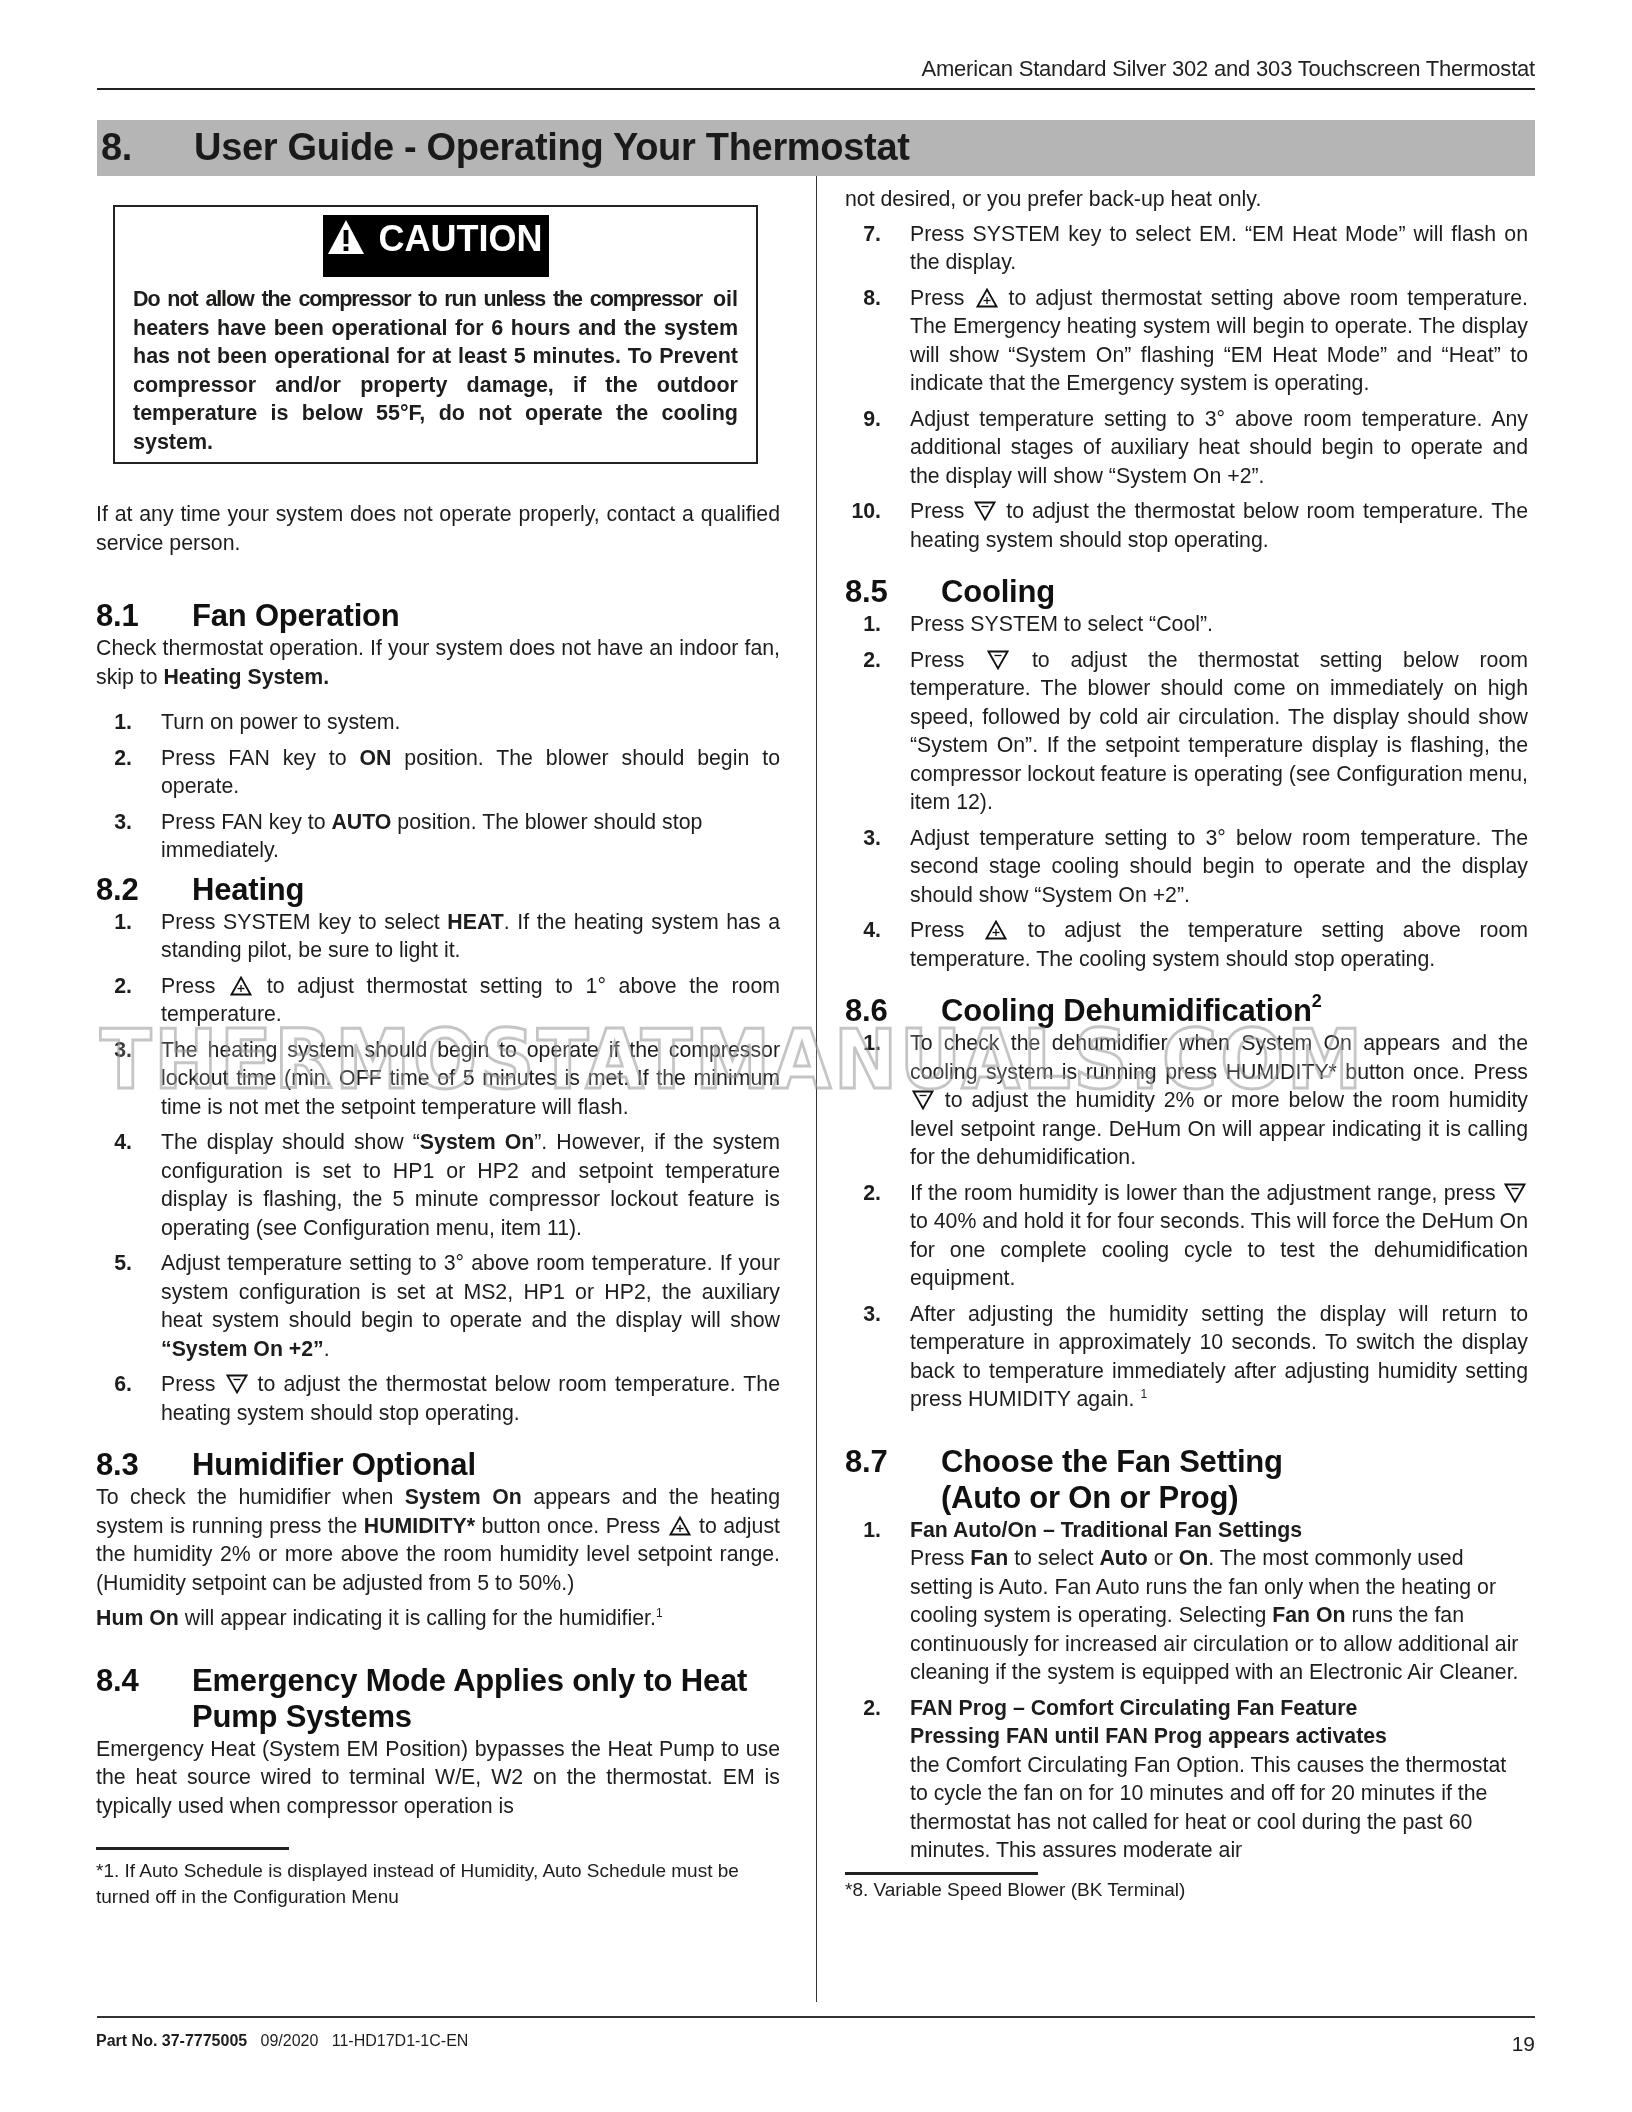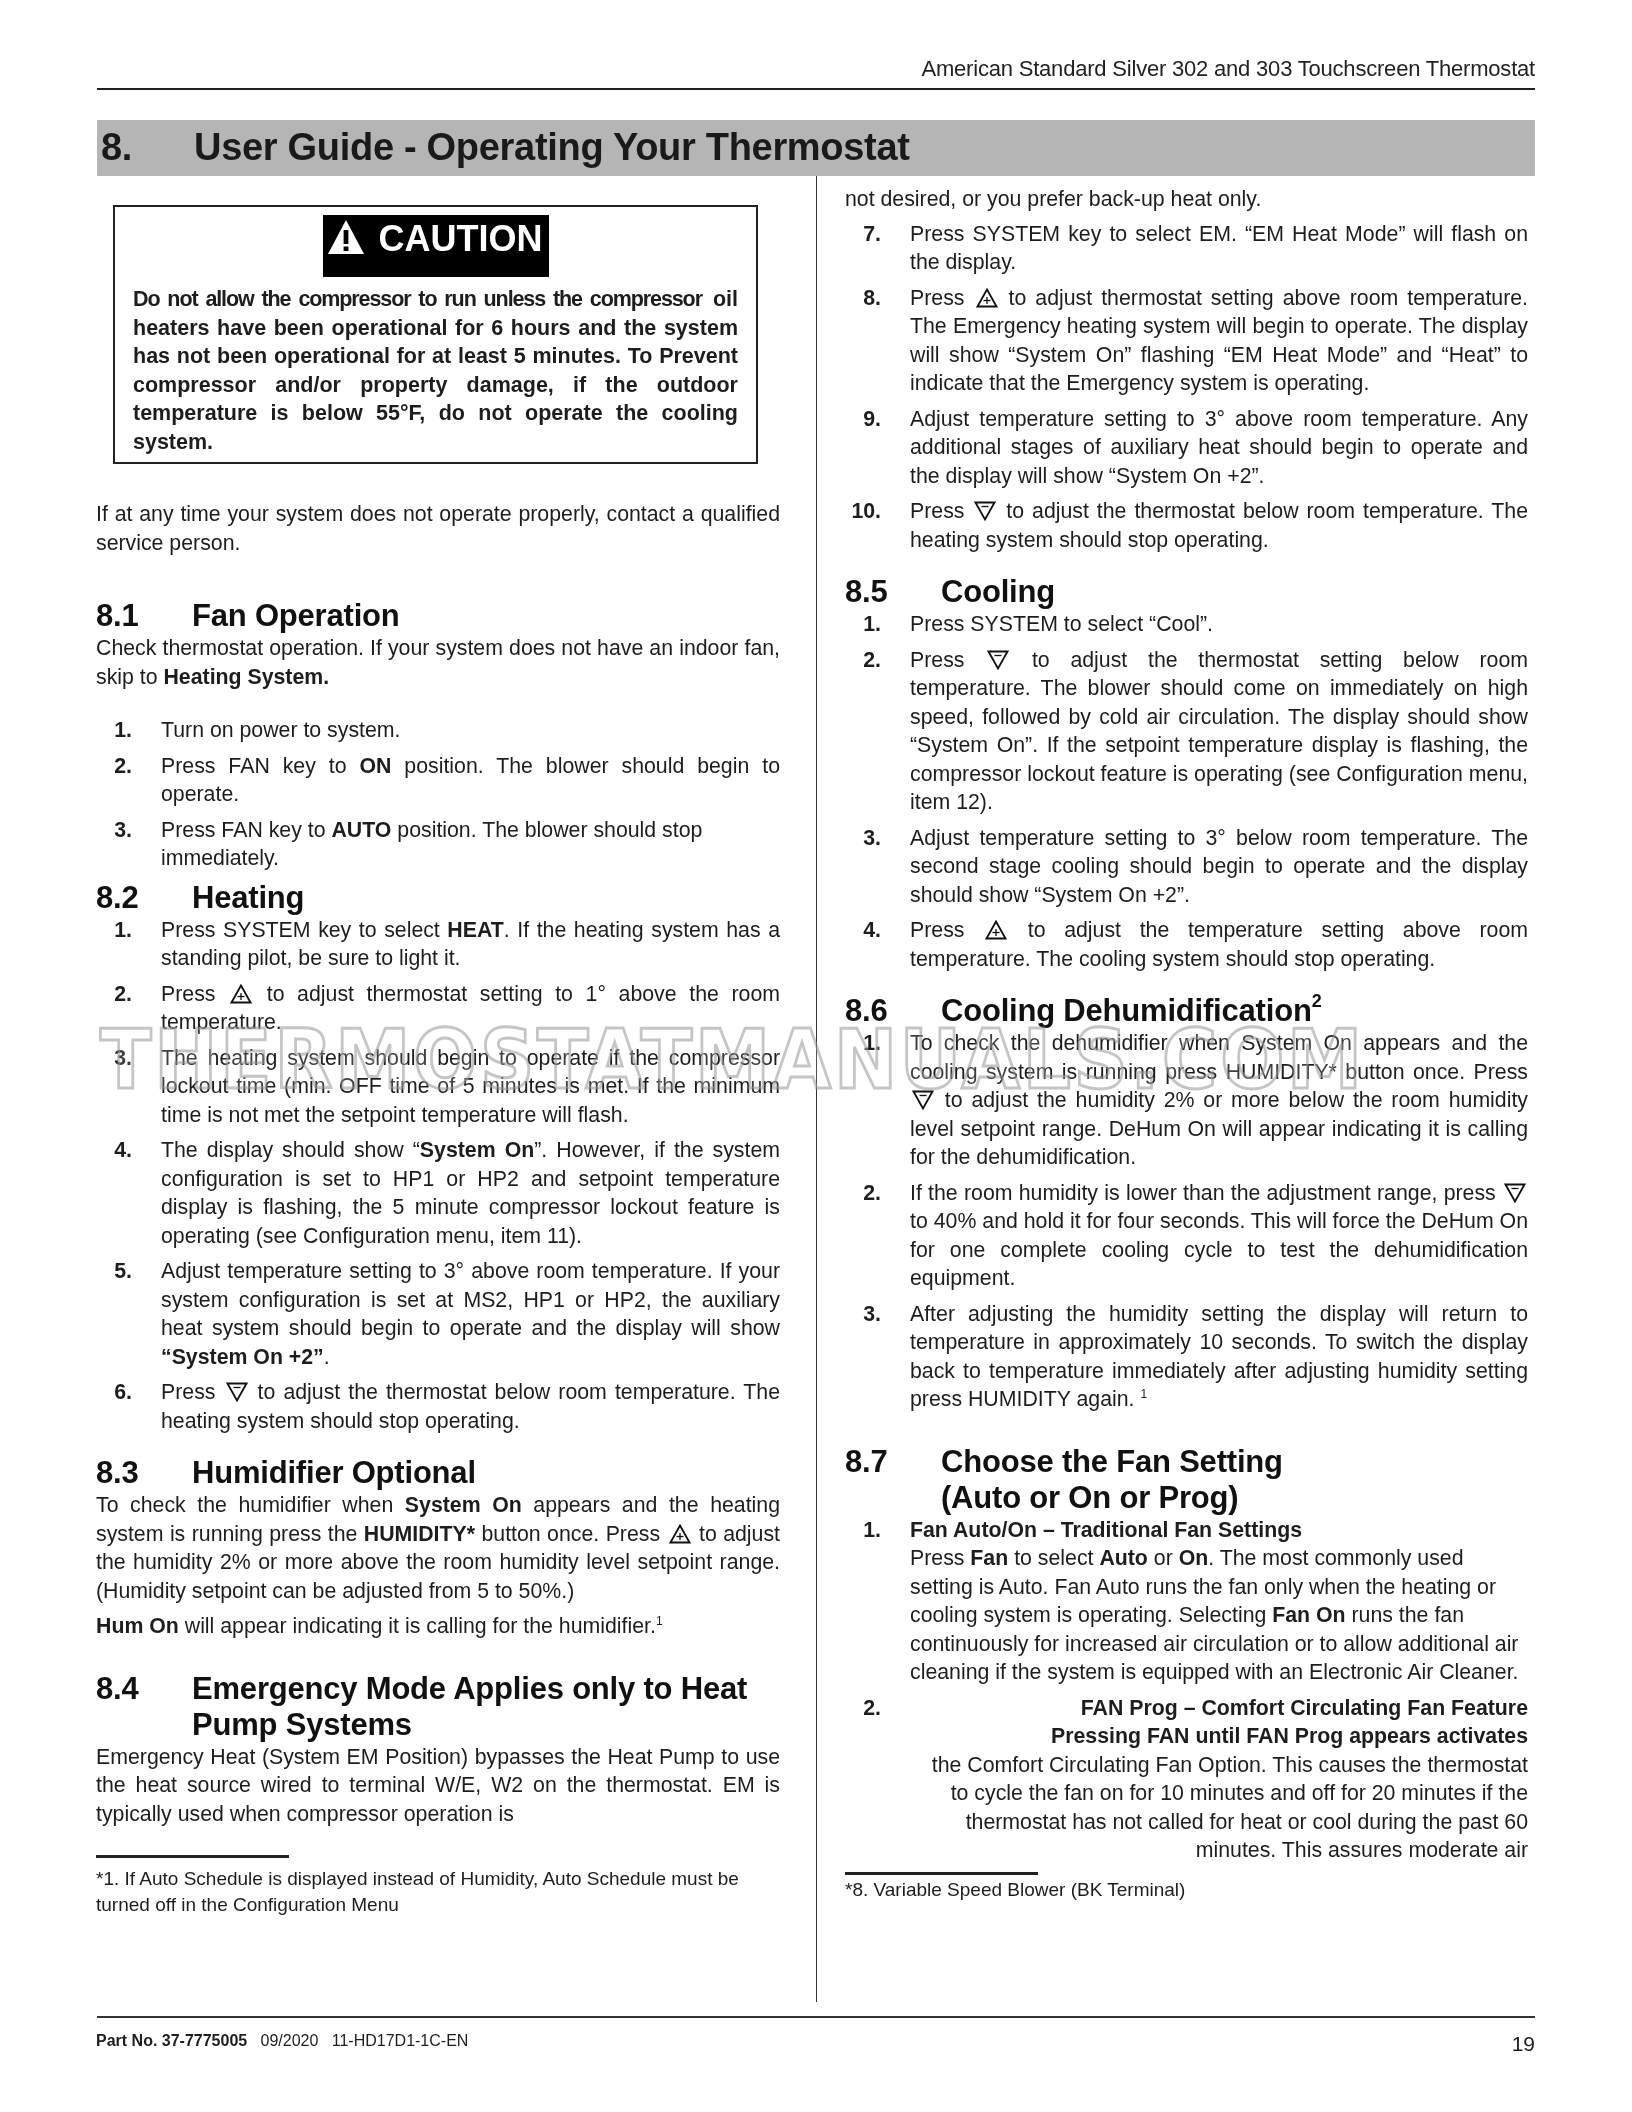--- a/index.html
+++ b/index.html
@@ -67,21 +67,21 @@
       <span>oil heaters have been operational for 6 hours and the system has not been operational for at least 5 minutes. To Prevent compressor and/or property damage, if the outdoor temperature is below 55°F, do not operate the cooling system.</span>
     </div>
   </div>
 
   <p class="para" style="margin-top:36px">If at any time your system does not operate properly, contact a qualified service person.</p>
 
   <h2 style="margin-top:41px">
     <span class="num">8.1</span>
     <span class="ttl">Fan Operation</span>
   </h2>
-  <p class="para" style="margin-bottom:25px"><span>Check thermostat operation. If your system does not have an indoor fan, skip to </span><b>Heating System.</b></p>
+  <p class="para" style="margin-bottom:17px"><span>Check thermostat operation. If your system does not have an indoor fan, skip to </span><b>Heating System.</b></p>
   <ol class="steps">
     <li>
         <span class="n">1.</span>
         <span class="t">Turn on power to system.</span>
       </li>
     <li>
         <span class="n">2.</span>
         <span class="t"><span>Press FAN key to </span><b>ON</b><span> position. The blower should begin to operate.</span></span>
       </li>
     <li>
@@ -248,21 +248,21 @@
   <ol class="steps">
     <li>
         <span class="n">1.</span>
       <span class="t" style="text-align:left">
         <b>Fan Auto/On – Traditional Fan Settings</b><br>
         <span>Press </span><b>Fan</b><span> to select </span><b>Auto</b><span> or </span><b>On</b><span>. The most commonly used setting is Auto. Fan Auto runs the fan only when the heating or cooling system is operating. Selecting </span><b>Fan On</b><span> runs the fan continuously for increased air circulation or to allow additional air cleaning if the system is equipped with an Electronic Air Cleaner.</span>
       </span>
       </li>
     <li>
         <span class="n">2.</span>
-      <span class="t" style="text-align:right">
+      <span class="t" style="text-align:left">
         <b>FAN Prog – Comfort Circulating Fan Feature</b><br>
         <b>Pressing  FAN until FAN Prog appears activates</b><br>
         <span>the Comfort Circulating Fan Option. This causes the thermostat to cycle the fan on for 10 minutes and off for 20 minutes if the thermostat has not called for heat or cool during the past 60 minutes. This assures moderate air</span>
       </span>
       </li>
   </ol>
 
   <div style="margin-top:2px" class="footnote-rule"></div>
   <p class="footnote" style="margin-top:2px">*8. Variable Speed Blower (BK Terminal)</p>
 </div>

